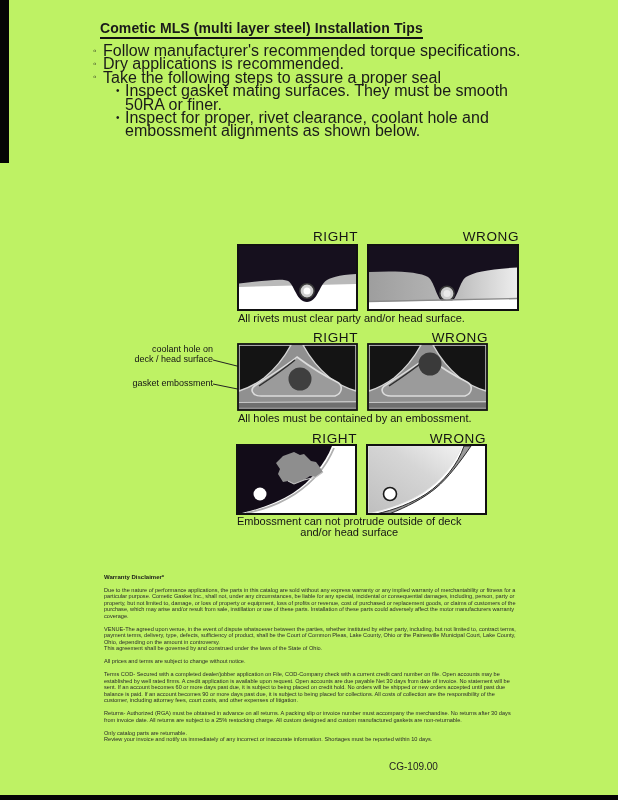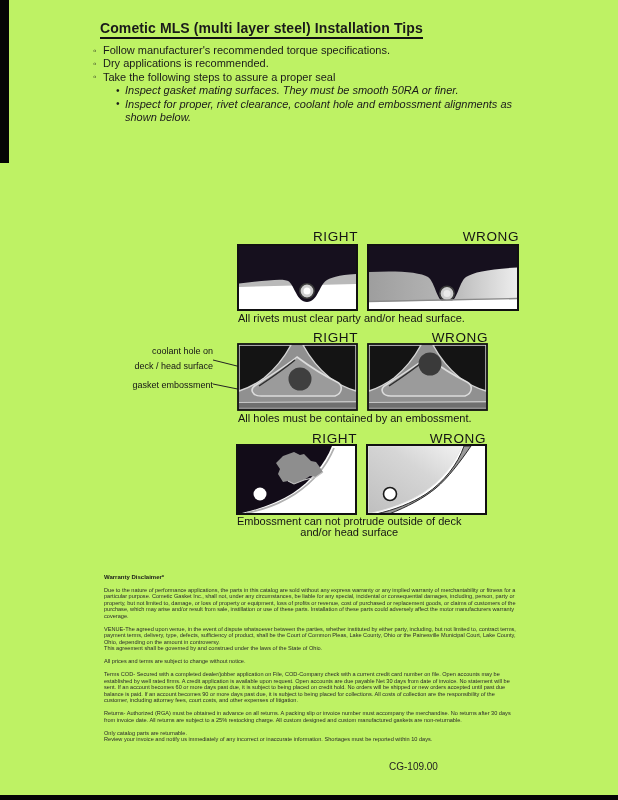--- a/index.html
+++ b/index.html
@@ -8,36 +8,36 @@
     font-family:"Liberation Sans",sans-serif;color:#1a1a1a;overflow:hidden;
     margin:0 auto;
   }
   .edge-left{position:absolute;left:0;top:0;width:9px;height:163px;background:#050505;}
   .edge-bottom{position:absolute;left:0;top:795px;width:618px;height:5px;background:#050505;}
 
   .title{
     position:absolute;left:100px;top:20px;font-size:14px;font-weight:bold;
     border-bottom:2px solid #111;padding-bottom:1px;letter-spacing:.1px;white-space:nowrap;
   }
-  .tips{position:absolute;left:93px;top:44px;width:440px;font-size:11px;line-height:13.4px;}
+  .tips{position:absolute;left:93px;top:44px;width:440px;font-size:16px;line-height:13.4px;}
   .tip{position:relative;padding-left:10px;}
   .tip::before{content:"◦";position:absolute;left:0;top:-0.5px;font-size:10px;}
-  .tip-sub{position:relative;margin-left:23px;padding-left:9px;font-style:italic;}
+  .tip-sub{position:relative;margin-left:23px;padding-left:9px;}
   .tip-sub::before{content:"•";position:absolute;left:0;top:-0.5px;font-size:10px;}
 
   .diesel{position:absolute;left:100px;top:116px;width:420px;font-size:11px;line-height:13.5px;}
   .diesel h2{font-size:12.5px;margin:0 0 6px 0;}
   .diesel p{margin:0 0 9px 0;}
 
   .dlabel{position:absolute;font-size:13.5px;letter-spacing:.6px;text-align:right;color:#141414;}
   .panel{position:absolute;}
   .panel svg{display:block;}
   .caption{position:absolute;font-size:11px;line-height:10.8px;color:#141414;}
   .pre{white-space:pre-line;text-align:center;}
-  .callout{position:absolute;left:118px;width:95px;text-align:right;font-size:9px;line-height:15px;color:#141414;}
+  .callout{position:absolute;left:118px;width:95px;text-align:right;font-size:9px;line-height:10px;color:#141414;}
   .leaders{position:absolute;left:213px;top:352px;}
 
   .disclaimer{position:absolute;left:104px;top:574px;width:414px;font-size:5.6px;line-height:6.5px;color:#2a2a2a;}
   .disclaimer h3{font-size:6px;margin:0 0 6px 0;color:#1a1a1a;}
   .disclaimer p{margin:0 0 6.5px 0;white-space:pre-line;}
 
   .footer-code{position:absolute;left:389px;top:761px;font-size:10px;color:#222;}
 </style>
 </head>
 <body>

